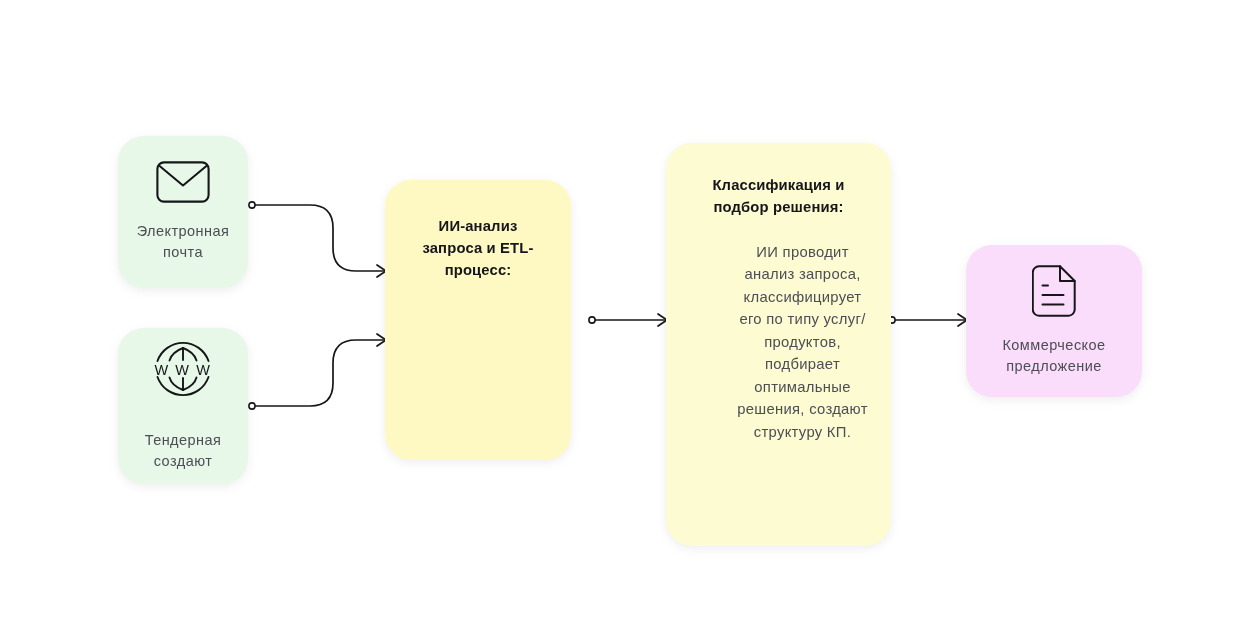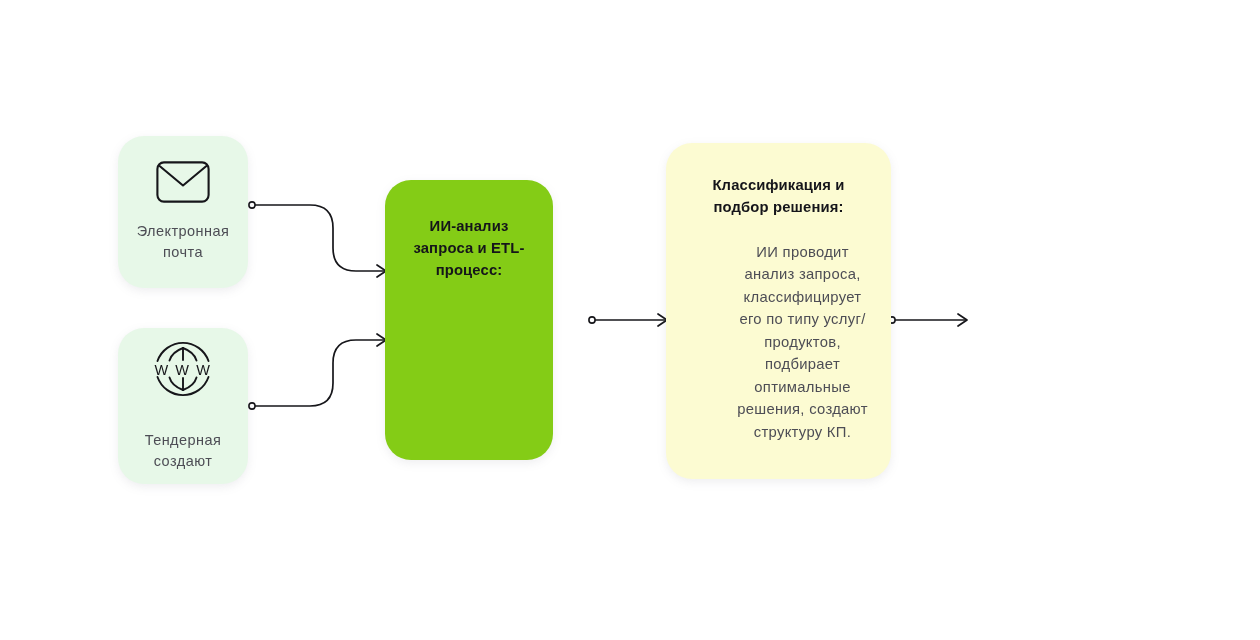--- a/index.html
+++ b/index.html
@@ -38,33 +38,33 @@
     background: #e7f8e8;
     width: 130px;
     padding: 0 20px;
   }
   #card-email   { left: 118px; top: 136px;  height: 152px; }
   #card-tender  { left: 118px; top: 328px;  height: 156px; gap: 14px; }
 
   #card-ai {
     left: 385px;
     top: 180px;
-    width: 168px;
+    width: 186px;
     height: 280px;
-    background: #84cc16;
+    background: #fef9c3;
     padding: 0 18px;
     justify-content: flex-start;
     padding-top: 36px;
   }
 
   #card-class {
     left: 666px;
     top: 143px;
     width: 225px;
-    height: 336px;
+    height: 403px;
     background: #fcfbd2;
     padding: 0 18px;
     justify-content: flex-start;
     padding-top: 32px;
   }
 
   #card-offer {
     left: 966px;
     top: 245px;
     width: 176px;
@@ -214,14 +214,32 @@
 анализ запроса,
 классифицирует
 его по типу услуг/
 продуктов,
 подбирает
 оптимальные
 решения, создают
 структуру КП.</div>
   </div>
 
+  <div class="card" id="card-offer">
+    <span class="icon-wrap">
+      <svg width="44" height="52" viewBox="0 0 44 52" xmlns="http://www.w3.org/2000/svg">
+        <path d="M 7 1.3 L 28 1.3 L 42.7 16 L 42.7 44.5
+                 A 6.2 6.2 0 0 1 36.5 50.7 L 7 50.7
+                 A 6.2 6.2 0 0 1 0.8 44.5 L 0.8 7.5
+                 A 6.2 6.2 0 0 1 7 1.3 Z" fill="none" stroke="#16161a" stroke-width="2" stroke-linejoin="round"></path>
+        <path d="M 28 1.3 L 28 16 L 42.7 16" fill="none" stroke="#16161a" stroke-width="2" stroke-linejoin="round" stroke-linecap="round"></path>
+        <g stroke="#16161a" stroke-width="2" stroke-linecap="round">
+          <path d="M 10.5 20.5 L 16 20.5"></path>
+          <path d="M 10.5 30 L 31.5 30"></path>
+          <path d="M 10.5 39.5 L 31.5 39.5"></path>
+        </g>
+      </svg>
+    </span>
+    <div class="source-label">Коммерческое
+предложение</div>
+  </div>
 
 </div>
 
 </body></html>

